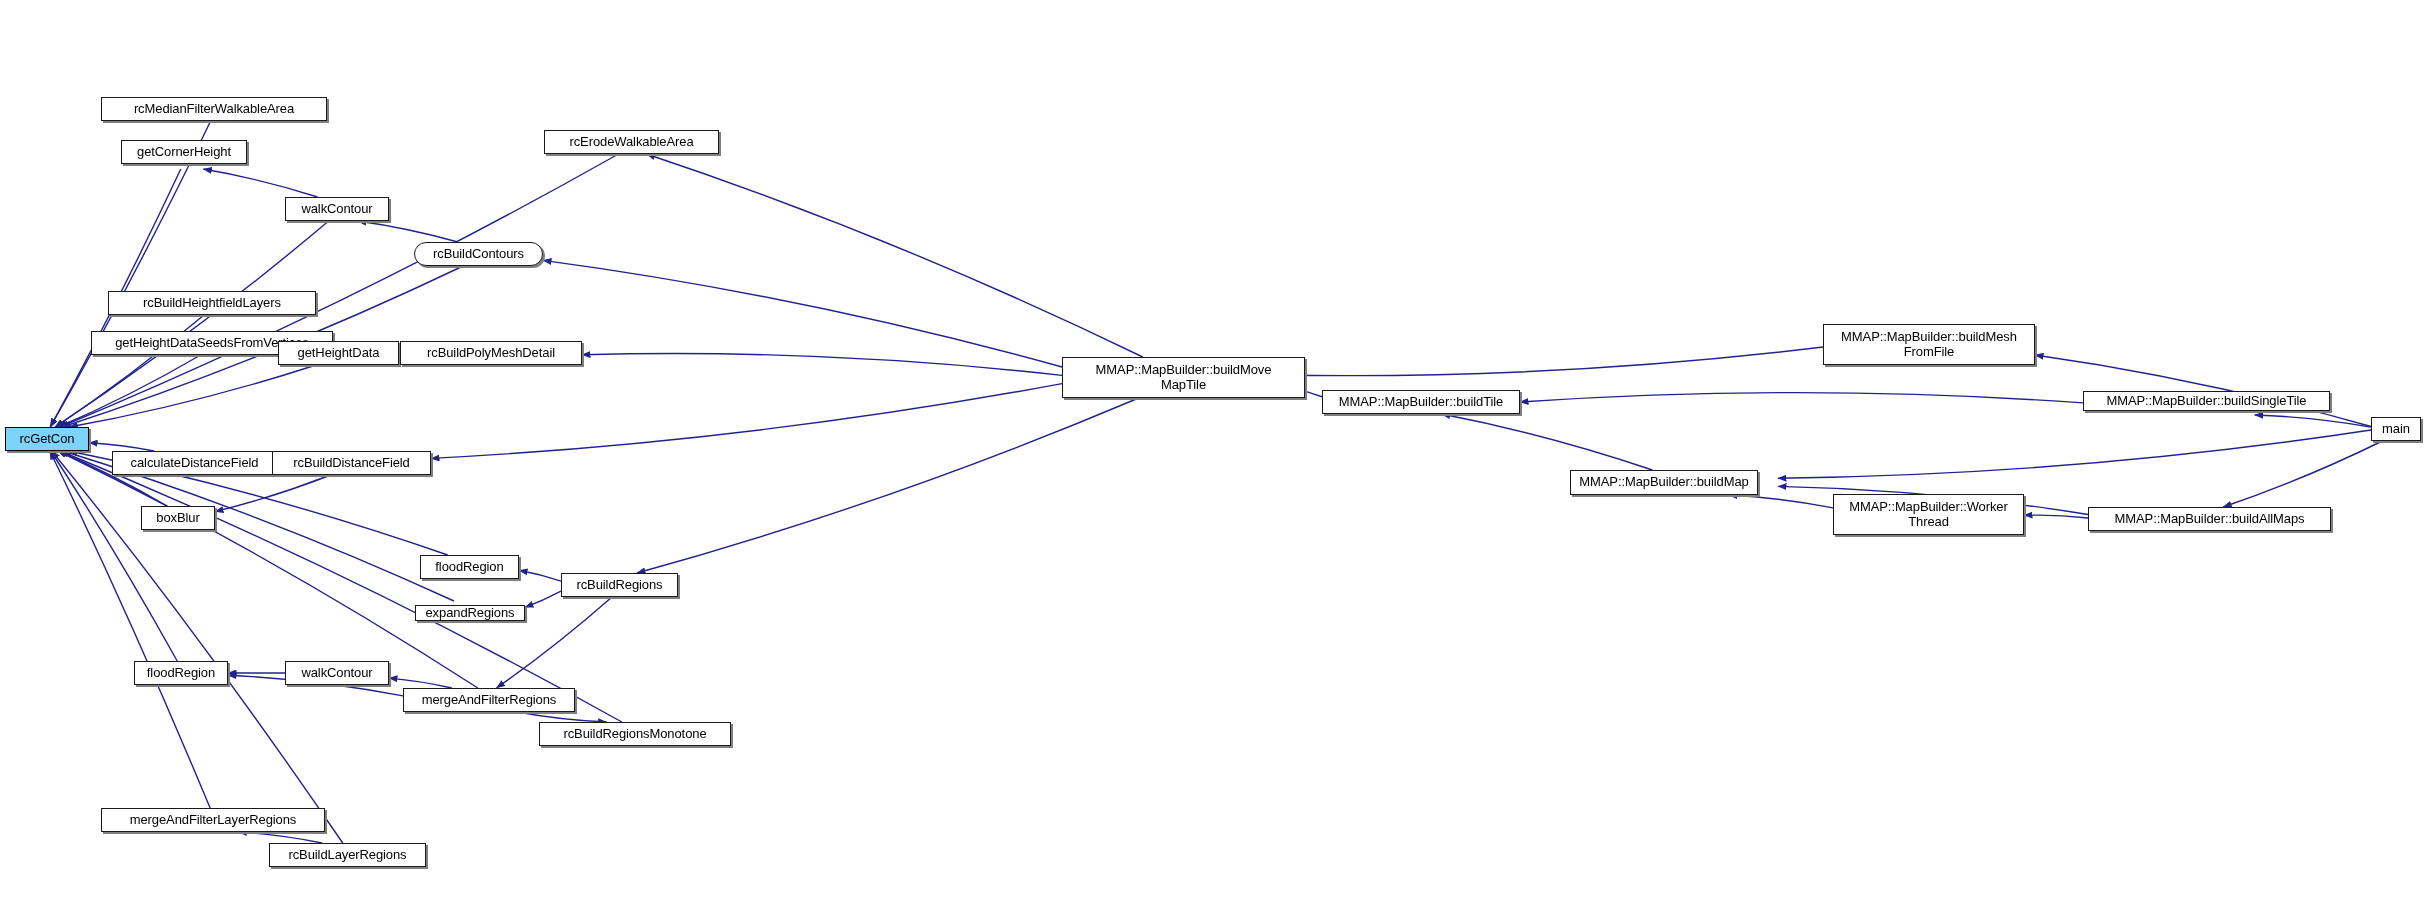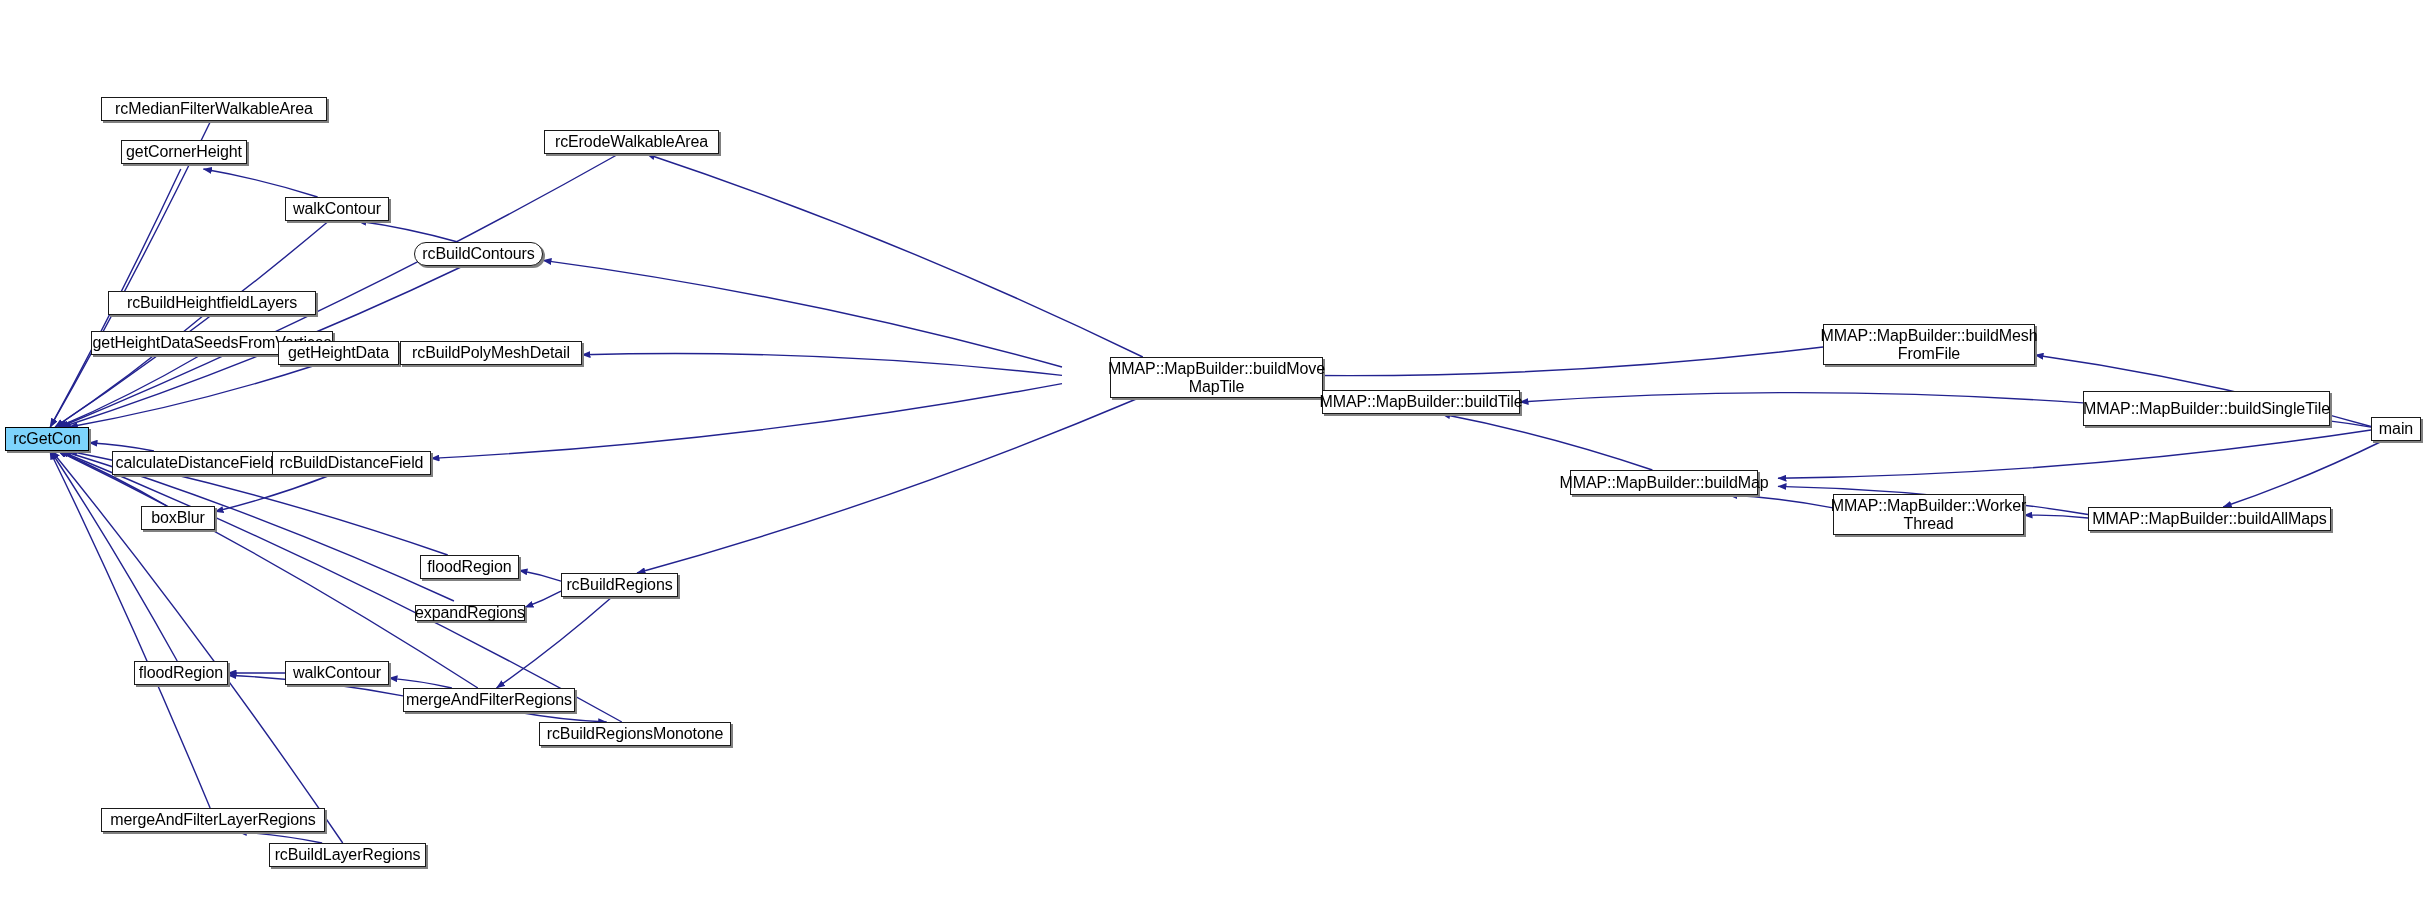--- a/index.html
+++ b/index.html
@@ -22,21 +22,21 @@
     width: 2429px;
     height: 897px;
     pointer-events: none;
   }
   .node {
     position: absolute;
     box-sizing: border-box;
     border: 1px solid #1a1a1a;
     background: #ffffff;
     color: #000000;
-    font-size: 16px;
+    font-size: 13px;
     line-height: 1.12;
     display: flex;
     align-items: center;
     justify-content: center;
     text-align: center;
     white-space: pre-line;
     box-shadow: 2px 2px 0 0 #808080;
     z-index: 2;
     letter-spacing: -0.1px;
   }
@@ -108,26 +108,26 @@
 <div class="node root" style="left: 5px; top: 427px; width: 84px; height: 24px;">rcGetCon</div>
     <div class="node" style="left: 101px; top: 97px; width: 226px; height: 24px;">rcMedianFilterWalkableArea</div>
     <div class="node" style="left: 121px; top: 140px; width: 126px; height: 24px;">getCornerHeight</div>
     <div class="node" style="left: 285px; top: 197px; width: 104px; height: 24px;">walkContour</div>
     <div class="node" style="left: 414px; top: 242px; width: 129px; height: 24px; border-radius: 12px;">rcBuildContours</div>
     <div class="node" style="left: 544px; top: 130px; width: 175px; height: 24px;">rcErodeWalkableArea</div>
     <div class="node" style="left: 108px; top: 291px; width: 208px; height: 24px;">rcBuildHeightfieldLayers</div>
     <div class="node" style="left: 91px; top: 331px; width: 242px; height: 24px;">getHeightDataSeedsFromVertices</div>
     <div class="node" style="left: 278px; top: 341px; width: 121px; height: 24px;">getHeightData</div>
     <div class="node" style="left: 400px; top: 341px; width: 182px; height: 24px;">rcBuildPolyMeshDetail</div>
-    <div class="node" style="left: 1062px; top: 357px; width: 213px; height: 41px; margin-left: 48px;">MMAP::MapBuilder::buildMove
+    <div class="node" style="left: 1062px; top: 357px; width: 243px; height: 41px;">MMAP::MapBuilder::buildMove
 MapTile</div>
     <div class="node" style="left: 1322px; top: 390px; width: 198px; height: 24px;">MMAP::MapBuilder::buildTile</div>
     <div class="node" style="left: 1823px; top: 324px; width: 212px; height: 41px;">MMAP::MapBuilder::buildMesh
 FromFile</div>
-    <div class="node" style="left: 2083px; top: 391px; width: 247px; height: 35px;">MMAP::MapBuilder::buildSingleTile</div>
+    <div class="node" style="left: 2083px; top: 391px; width: 247px; height: 20px;">MMAP::MapBuilder::buildSingleTile</div>
     <div class="node" style="left: 1570px; top: 470px; width: 188px; height: 25px;">MMAP::MapBuilder::buildMap</div>
     <div class="node" style="left: 1833px; top: 494px; width: 191px; height: 41px;">MMAP::MapBuilder::Worker
 Thread</div>
     <div class="node" style="left: 2088px; top: 507px; width: 243px; height: 24px;">MMAP::MapBuilder::buildAllMaps</div>
     <div class="node" style="left: 2371px; top: 417px; width: 50px; height: 24px;">main</div>
     <div class="node" style="left: 112px; top: 451px; width: 165px; height: 24px;">calculateDistanceField</div>
     <div class="node" style="left: 272px; top: 451px; width: 159px; height: 24px;">rcBuildDistanceField</div>
     <div class="node" style="left: 141px; top: 506px; width: 74px; height: 24px;">boxBlur</div>
     <div class="node" style="left: 420px; top: 555px; width: 99px; height: 24px;">floodRegion</div>
     <div class="node" style="left: 415px; top: 605px; width: 110px; height: 16px; text-align: right;">expandRegions</div>

